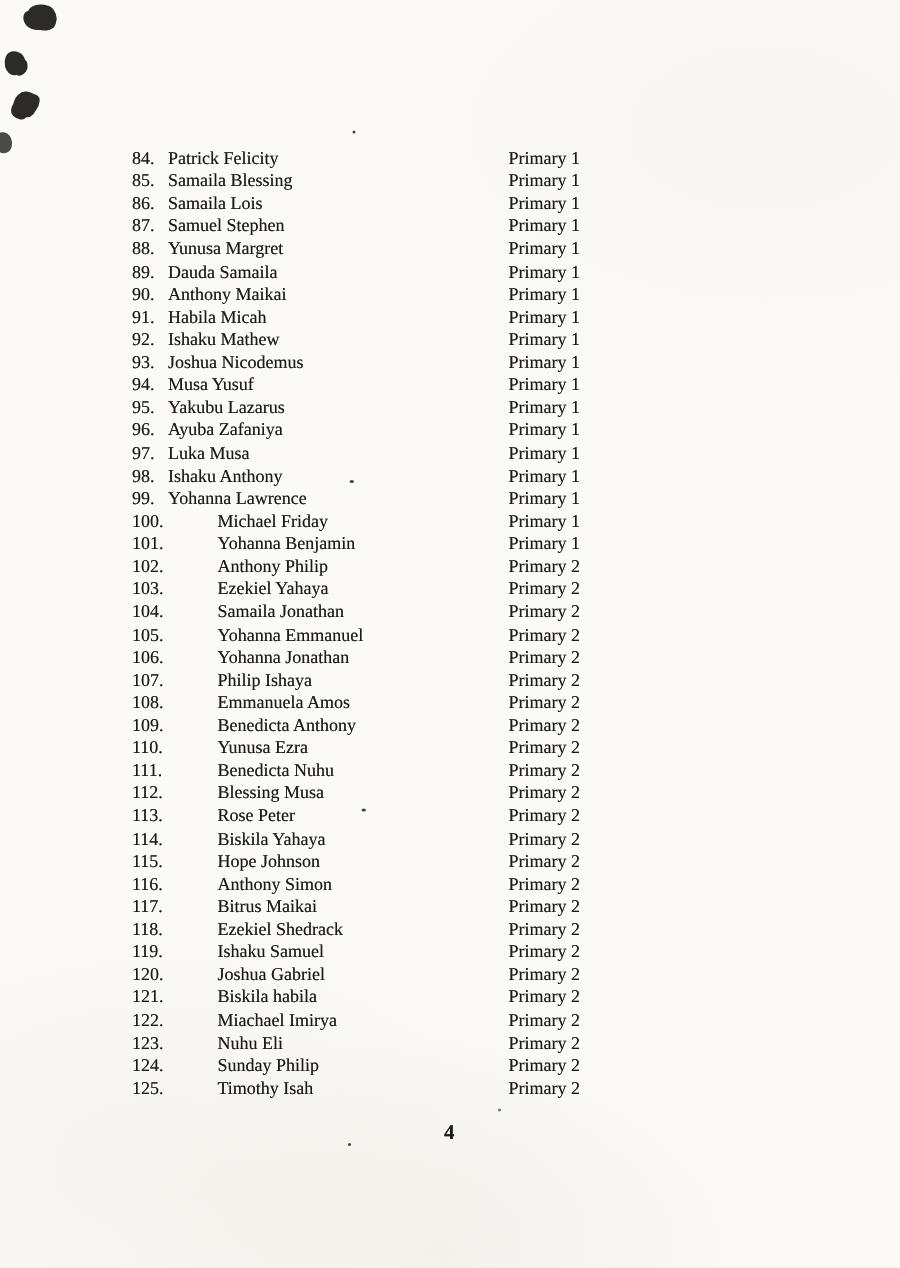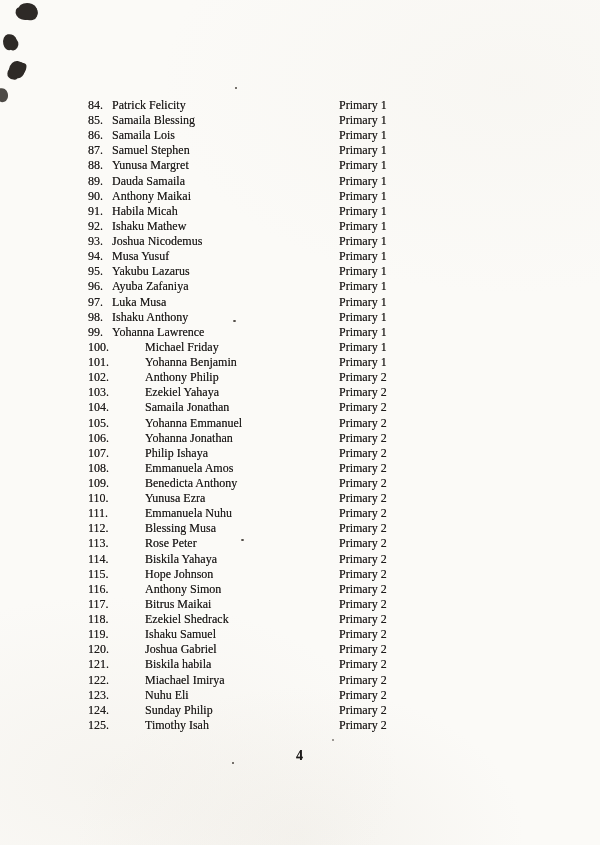--- a/index.html
+++ b/index.html
@@ -233,21 +233,21 @@
         <span class="name-b">Benedicta Anthony</span>
         <span class="cls">Primary 2</span>
       </div>
       <div class="row" style="top: 491.12px;">
         <span class="num">110.</span>
         <span class="name-b">Yunusa Ezra</span>
         <span class="cls">Primary 2</span>
       </div>
       <div class="row" style="top: 506.24px;">
         <span class="num">111.</span>
-        <span class="name-b">Emmanuela Nuhu</span>
+        <span class="name-b">Benedicta Nuhu</span>
         <span class="cls">Primary 2</span>
       </div>
       <div class="row" style="top: 521.36px;">
         <span class="num">112.</span>
         <span class="name-b">Blessing Musa</span>
         <span class="cls">Primary 2</span>
       </div>
       <div class="row" style="top: 536.48px;">
         <span class="num">113.</span>
         <span class="name-b">Rose Peter</span>

